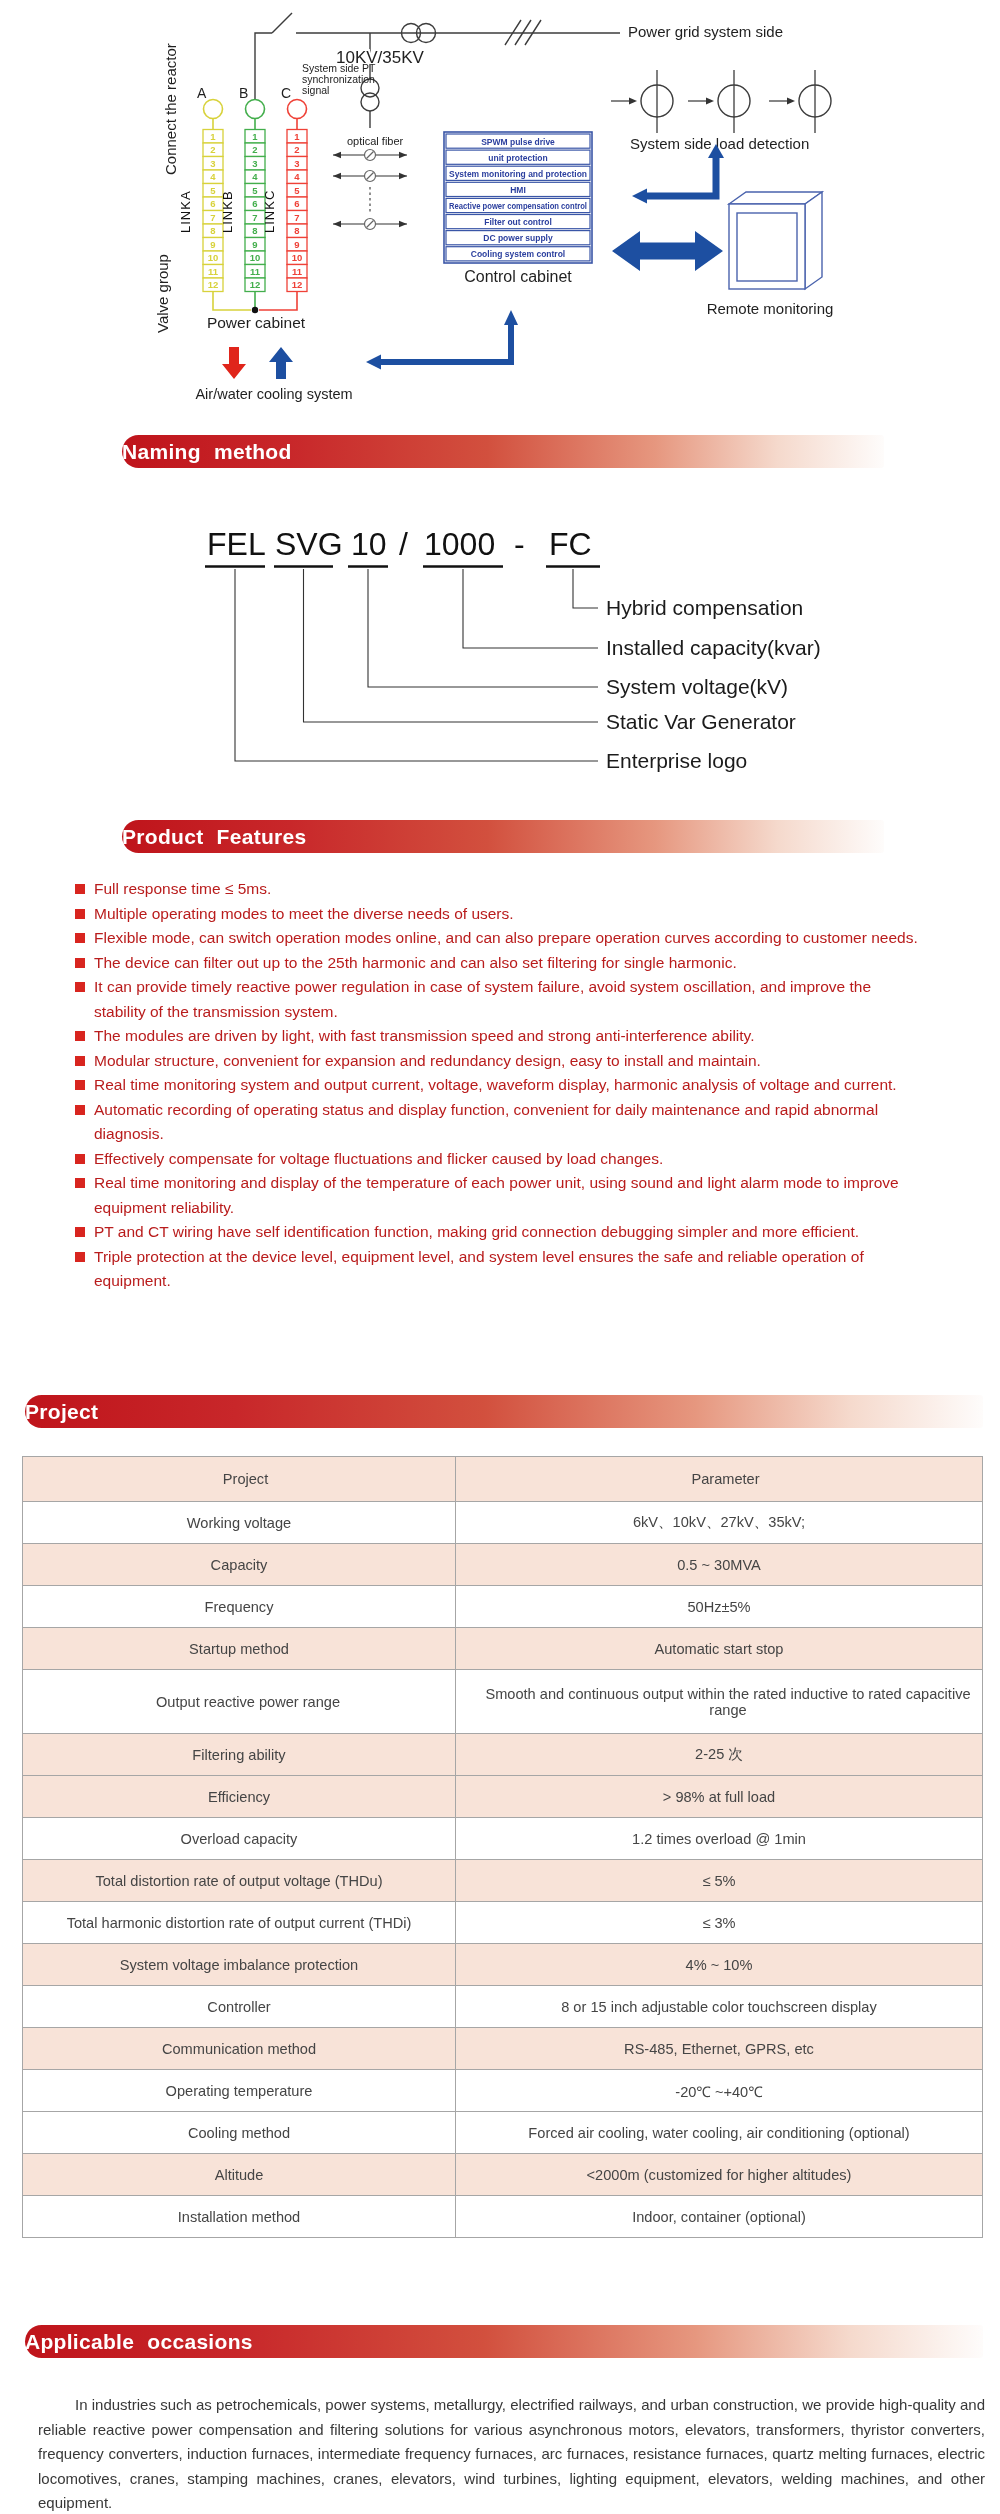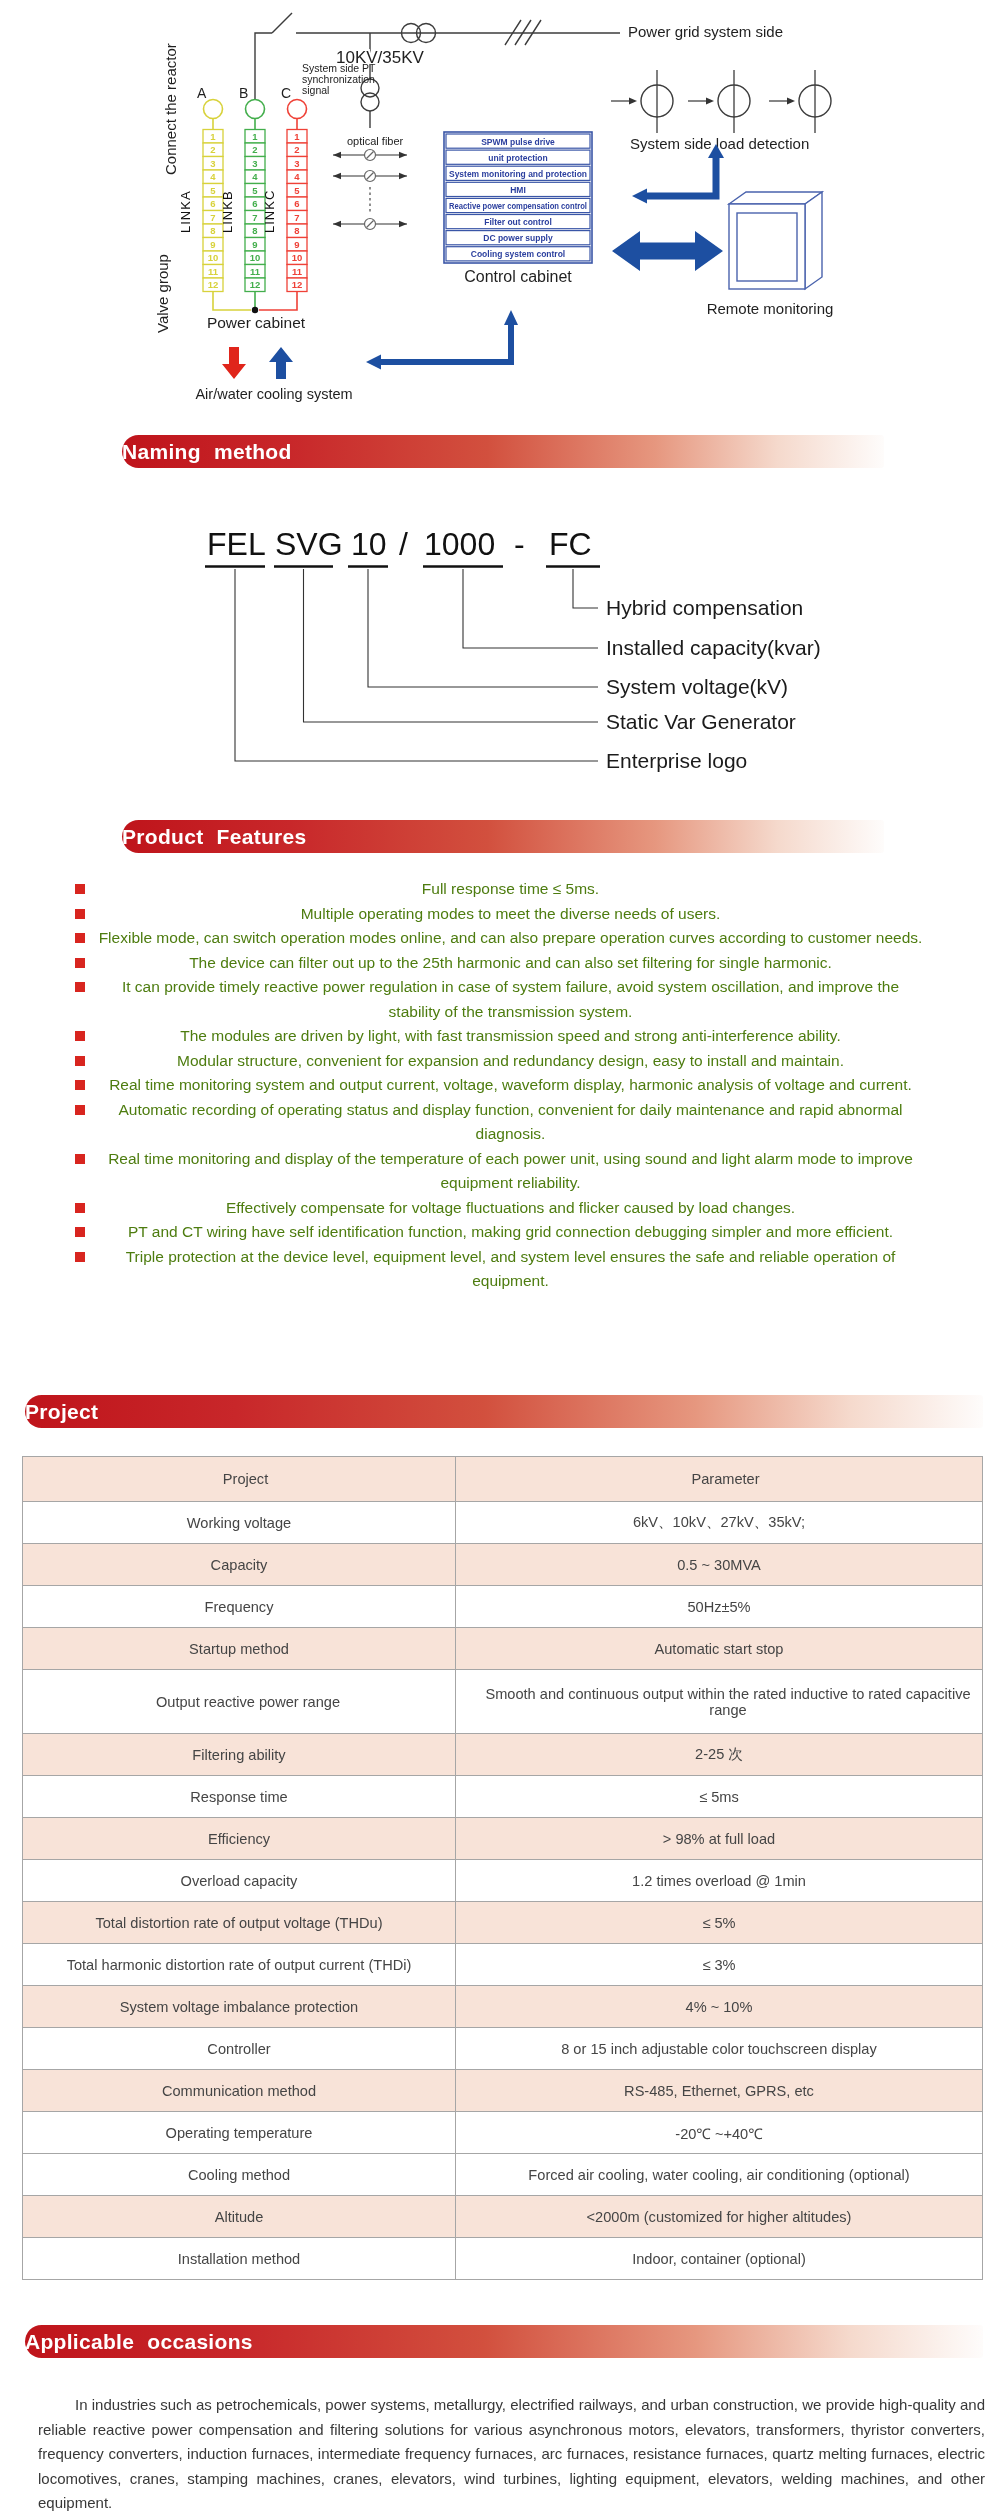--- a/index.html
+++ b/index.html
@@ -21,22 +21,21 @@
   }
   #banner-naming   { left:122px; top:435px;  width:762px; }
   #banner-features { left:122px; top:820px;  width:762px; }
   #banner-overview { left:25px;  top:1395px; width:958px; }
   #banner-occasions{ left:25px;  top:2325px; width:958px; }
 
   
   #features-list { position:absolute; left:75px; top:877px; width:852px; }
   .feature {
     position:relative; padding-left:19px; font-size:15.5px; line-height:24.5px;
-    color:#4d7c0f;
-    text-align:center;
+    color:#b91c1c;
   }
   .feature::before {
     content:""; position:absolute; left:0; top:7px; width:10px; height:10px;
     background:#d8251f;
   }
 
   
   #overview-table-wrap { position:absolute; left:22px; top:1456px; width:961px; }
   table.ov { border-collapse:collapse; width:961px; table-layout:fixed; }
   table.ov td {
@@ -297,22 +296,22 @@
 <div id="features-list">
     <div class="feature">Full response time ≤ 5ms.</div>
     <div class="feature">Multiple operating modes to meet the diverse needs of users.</div>
     <div class="feature">Flexible mode, can switch operation modes online, and can also prepare operation curves according to customer needs.</div>
     <div class="feature">The device can filter out up to the 25th harmonic and can also set filtering for single harmonic.</div>
     <div class="feature">It can provide timely reactive power regulation in case of system failure, avoid system oscillation, and improve the stability of the transmission system.</div>
     <div class="feature">The modules are driven by light, with fast transmission speed and strong anti-interference ability.</div>
     <div class="feature">Modular structure, convenient for expansion and redundancy design, easy to install and maintain.</div>
     <div class="feature">Real time monitoring system and output current, voltage, waveform display, harmonic analysis of voltage and current.</div>
     <div class="feature">Automatic recording of operating status and display function, convenient for daily maintenance and rapid abnormal diagnosis.</div>
+    <div class="feature">Effectively compensate for voltage fluctuations and flicker caused by load changes.</div>
     <div class="feature">Real time monitoring and display of the temperature of each power unit, using sound and light alarm mode to improve equipment reliability.</div>
-    <div class="feature">Effectively compensate for voltage fluctuations and flicker caused by load changes.</div>
     <div class="feature">PT and CT wiring have self identification function, making grid connection debugging simpler and more efficient.</div>
     <div class="feature">Triple protection at the device level, equipment level, and system level ensures the safe and reliable operation of equipment.</div>
   </div>
 
 <div id="overview-table-wrap">
   <table class="ov">
     <colgroup>
         <col style="width:433px">
         <col>
       </colgroup>
@@ -338,24 +337,20 @@
           <td>Automatic start stop</td>
         </tr>
         <tr class="tall">
           <td>Output reactive power range</td>
           <td>Smooth and continuous output within the rated inductive to rated capacitive range</td>
         </tr>
         <tr class="pink">
           <td>Filtering ability</td>
           <td>2-25 次</td>
         </tr>
-        <tr>
-          <td>Response time</td>
-          <td>≤ 5ms</td>
-        </tr>
         <tr class="pink">
           <td>Efficiency</td>
           <td>&gt; 98% at full load</td>
         </tr>
         <tr>
           <td>Overload capacity</td>
           <td>1.2 times overload @ 1min</td>
         </tr>
         <tr class="pink">
           <td>Total distortion rate of output voltage (THDu)</td>

